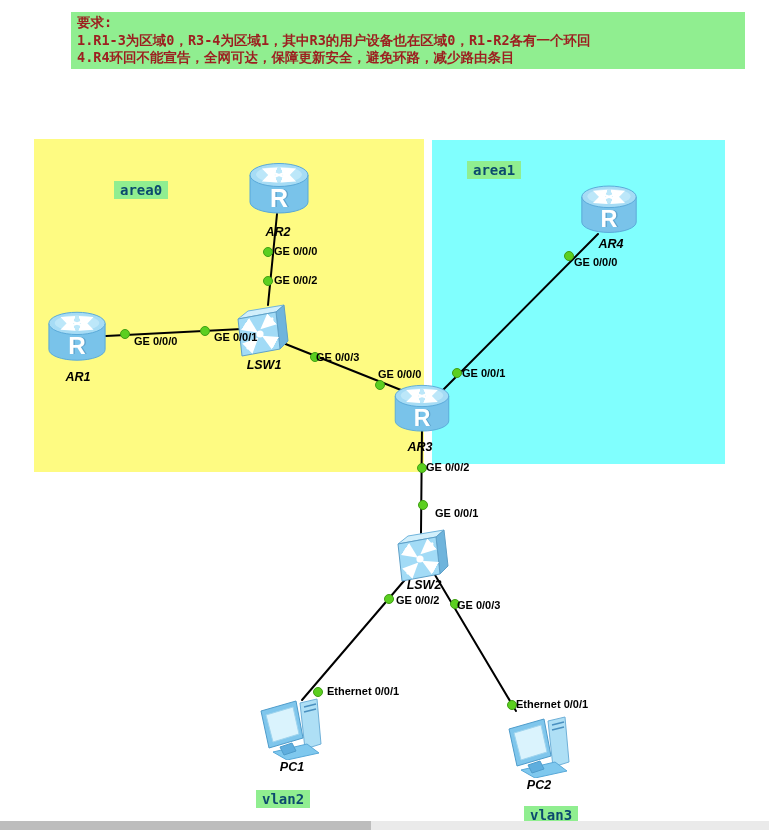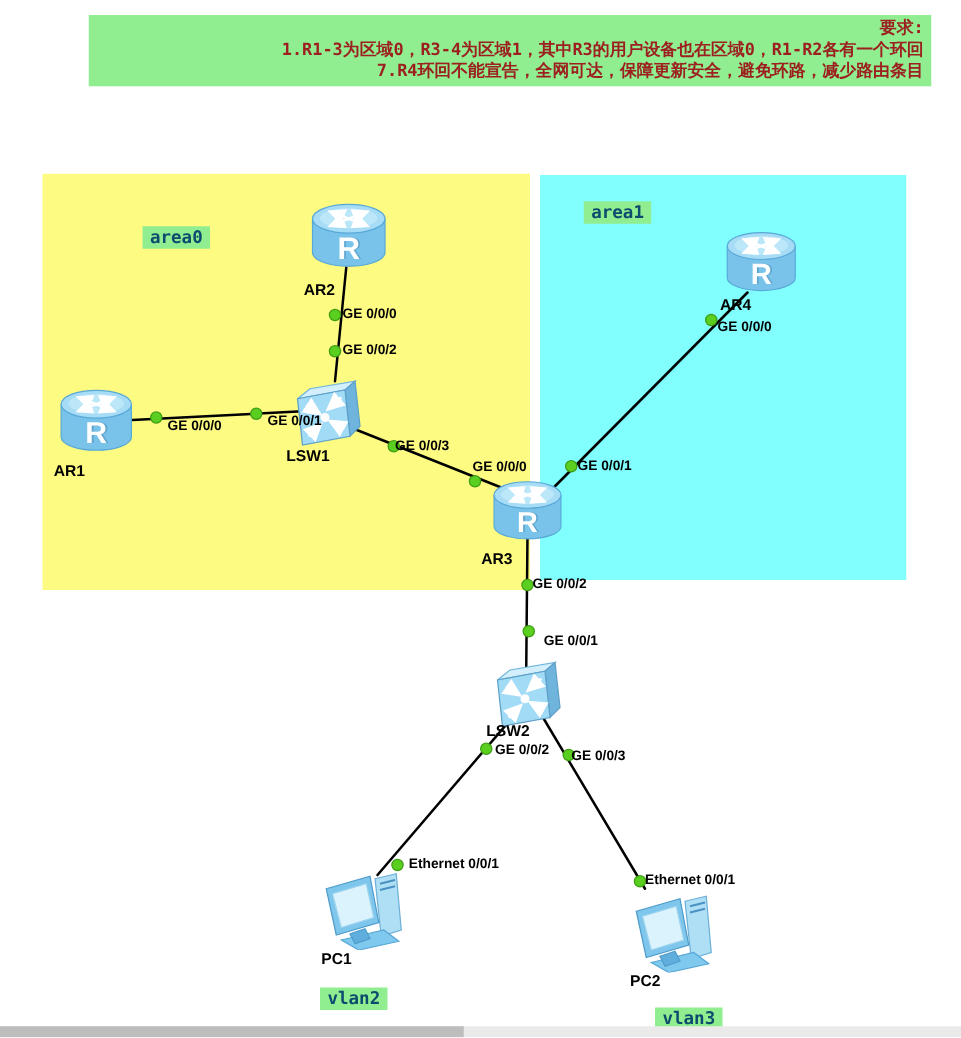--- a/index.html
+++ b/index.html
@@ -1,53 +1,53 @@
 <!DOCTYPE html>
 <html><head>
 <meta charset="utf-8">
 <style>
   html,body{margin:0;padding:0;background:#fff;}
   .canvas{position:relative;width:769px;height:830px;background:#ffffff;overflow:hidden;
           font-family:"Liberation Sans",sans-serif;}
   
   .note{position:absolute;left:71px;top:12px;width:662px;background:#90EE90;color:#9C2020;
         font-family:"DejaVu Sans Mono",monospace;font-size:13.5px;line-height:17.5px;
-        font-weight:bold;padding:2px 6px;z-index:6;text-align:right;}
+        font-weight:bold;padding:2px 6px;z-index:6;}
   .note div{white-space:nowrap;}
   
   .region{position:absolute;z-index:1;}
   .region-area0{left:34px;top:139px;width:390px;height:333px;background:#FEFB82;}
   .region-area1{left:432px;top:140px;width:293px;height:324px;background:#80FFFE;}
   
   .tag{position:absolute;background:#90EE90;color:#0c4a6e;font-family:"DejaVu Sans Mono",monospace;
        font-size:14px;font-weight:bold;padding:1px 6px;z-index:5;white-space:nowrap;}
   
   .links{position:absolute;left:0;top:0;z-index:2;pointer-events:none;}
   
   .dev{position:absolute;z-index:3;}
   
-  .dev-label{position:absolute;z-index:4;width:70px;text-align:left;color:#000;
-             font-size:12.5px;font-weight:bold;white-space:nowrap;}
+  .dev-label{position:absolute;z-index:4;width:70px;text-align:center;color:#000;
+             font-size:12.5px;font-weight:bold;white-space:nowrap;font-style:italic;}
   .port{position:absolute;z-index:4;color:#000;font-size:11px;font-weight:bold;white-space:nowrap;}
   
   .hscroll{position:absolute;left:0;top:821px;width:769px;height:9px;background:#EAEAEA;z-index:7;}
   .hscroll-thumb{position:absolute;left:0;top:0;width:371px;height:9px;background:#BDBDBD;}
 </style>
 </head>
 <body>
 
 <div class="canvas">
 
   <div class="region region-area0"></div>
   <div class="region region-area1"></div>
 
   <div class="note">
     <div>要求:</div>
     <div>1.R1-3为区域0，R3-4为区域1，其中R3的用户设备也在区域0，R1-R2各有一个环回</div>
-    <div>7.R4环回不能宣告，全网可达，保障更新安全，避免环路，减少路由条目</div>
+    <div>4.R4环回不能宣告，全网可达，保障更新安全，避免环路，减少路由条目</div>
   </div>
 
   <span class="tag" style="left:114px;top:181px">area0</span>
   <span class="tag" style="left:467px;top:161px">area1</span>
 
   <svg class="links" width="769" height="830">
     <g stroke="#000000" stroke-width="2" stroke-linecap="round">
       <line x1="106" y1="336" x2="242" y2="329"></line>
       <line x1="277" y1="214" x2="268" y2="305"></line>
       <line x1="283" y1="343" x2="406" y2="392"></line>

